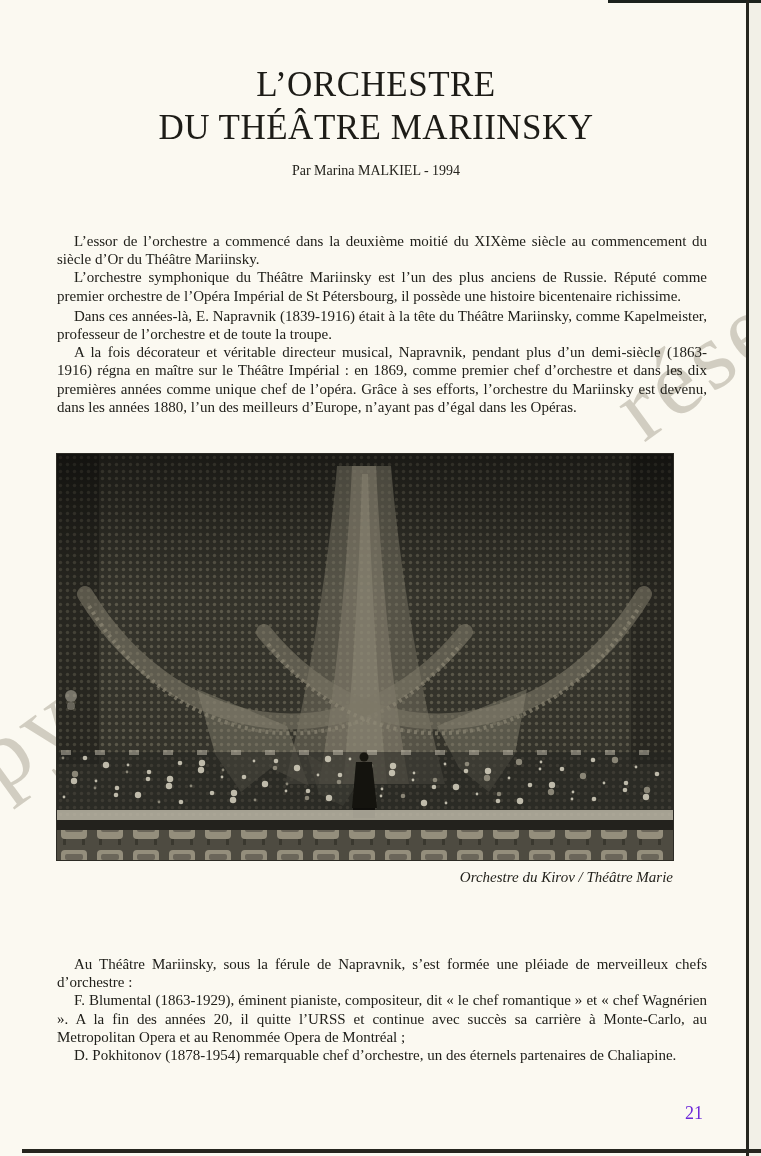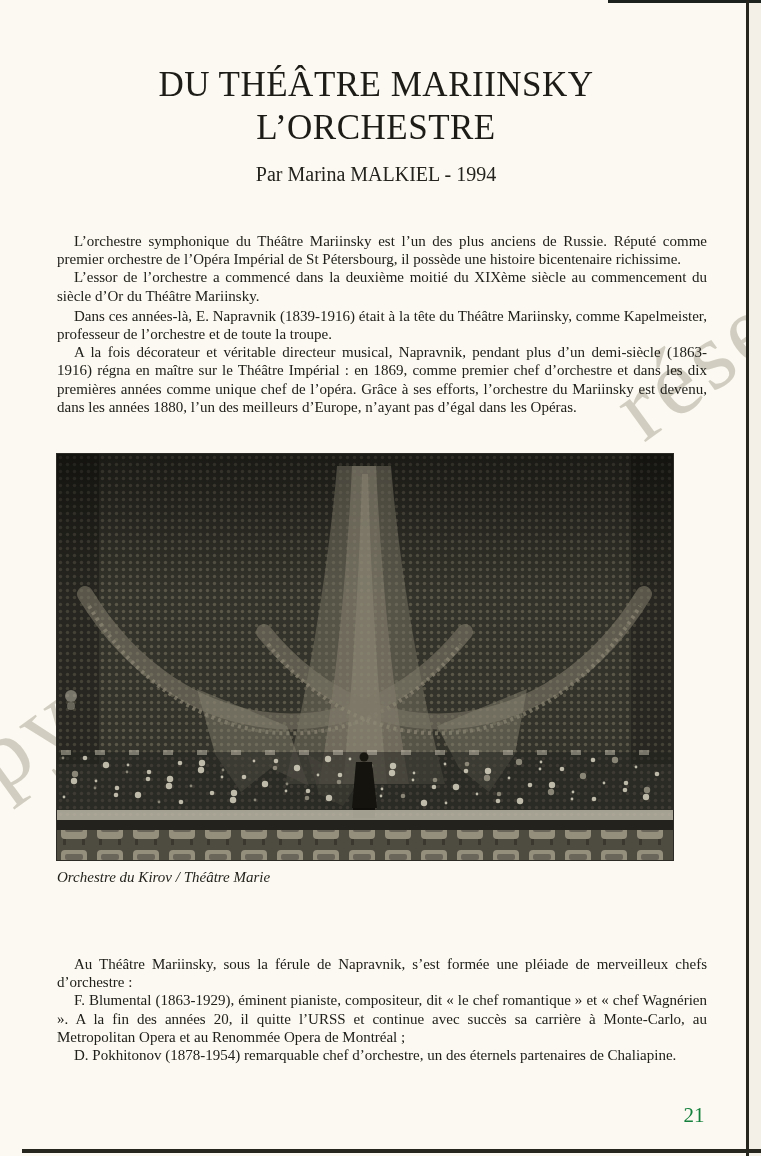--- a/index.html
+++ b/index.html
@@ -25,53 +25,53 @@
     white-space:nowrap;
     transform-origin:left top;
     letter-spacing:5px;
   }
   .wm-left{left:-132px;top:782px;font-size:96px;transform:rotate(-36deg);}
   .wm-right{left:592px;top:372px;font-size:96px;transform:rotate(-36deg);}
 
   
   .header{position:absolute;left:40px;top:63px;width:672px;text-align:center;z-index:2;}
   .title{font-size:35px;line-height:43px;letter-spacing:0.5px;color:#1d1c17;}
-  .byline{margin-top:14px;font-size:20px;color:#24231d;}
+  .byline{margin-top:14px;font-size:14px;color:#24231d;}
 
   
   .bodytext{position:absolute;left:57px;width:650px;z-index:2;font-size:15px;line-height:18.2px;}
   .bodytext p{margin:0;text-indent:17px;text-align:justify;}
   .bodytext p.gap-top{margin-top:2px;}
   .block-top{top:232px;}
   .block-bottom{top:955px;}
 
   
   .photo{position:absolute;left:57px;top:454px;width:616px;height:406px;z-index:3;background:#35342c;box-shadow:0 0 0 1px #2c2b25;}
   .photo svg{display:block;}
-  .caption{position:absolute;left:57px;top:869px;width:616px;text-align:left;font-style:italic;font-size:15px;z-index:2;color:#24231d;}
-
-  .pagenum{position:absolute;left:664px;top:1103px;width:60px;text-align:center;font-size:21px;z-index:4;color:#15803d;}
+  .caption{position:absolute;left:57px;top:869px;width:616px;text-align:right;font-style:italic;font-size:15px;z-index:2;color:#24231d;}
+
+  .pagenum{position:absolute;left:664px;top:1103px;width:60px;text-align:center;font-size:18px;z-index:4;color:#6d28d9;}
 </style>
 </head>
 <body>
 
 <div class="page">
 
   <div class="wm wm-left">copyright</div>
   <div class="wm wm-right">réservé</div>
 
   <div class="header">
+    <div class="title">L’ORCHESTRE</div>
     <div class="title">DU THÉÂTRE MARIINSKY</div>
-    <div class="title">L’ORCHESTRE</div>
     <div class="byline">Par Marina MALKIEL - 1994</div>
   </div>
 
   <div class="bodytext block-top">
+    <p>L’essor de l’orchestre a commencé dans la deuxième moitié du XIXème siècle au commencement du siècle d’Or du Théâtre Mariinsky.</p>
     <p>L’orchestre symphonique du Théâtre Mariinsky est l’un des plus anciens de Russie. Réputé comme premier orchestre de l’Opéra Impérial de St Pétersbourg, il possède une histoire bicentenaire richissime.</p>
-    <p>L’essor de l’orchestre a commencé dans la deuxième moitié du XIXème siècle au commencement du siècle d’Or du Théâtre Mariinsky.</p>
     <p class="gap-top">Dans ces années-là, E. Napravnik (1839-1916) était à la tête du Théâtre Mariinsky, comme Kapelmeister, professeur de l’orchestre et de toute la troupe.</p>
     <p>A la fois décorateur et véritable directeur musical, Napravnik, pendant plus d’un demi-siècle (1863-1916) régna en maître sur le Théâtre Impérial : en 1869, comme premier chef d’orchestre et dans les dix premières années comme unique chef de l’opéra. Grâce à ses efforts, l’orchestre du Mariinsky est devenu, dans les années 1880, l’un des meilleurs d’Europe, n’ayant pas d’égal dans les Opéras.</p>
   </div>
 
   <div class="photo">
     <svg width="616" height="406" viewBox="0 0 616 406">
       <defs>
         <pattern id="ht" width="7" height="7" patternUnits="userSpaceOnUse">
           <rect width="7" height="7" fill="#34332b"></rect>
           <circle cx="3.5" cy="3.5" r="1.7" fill="#5b584a"></circle>

